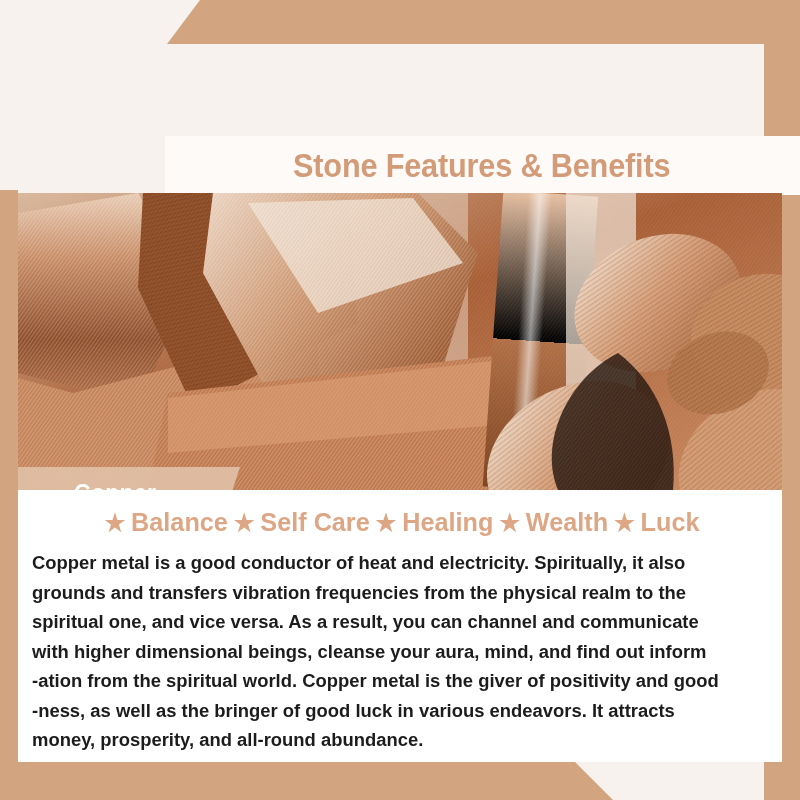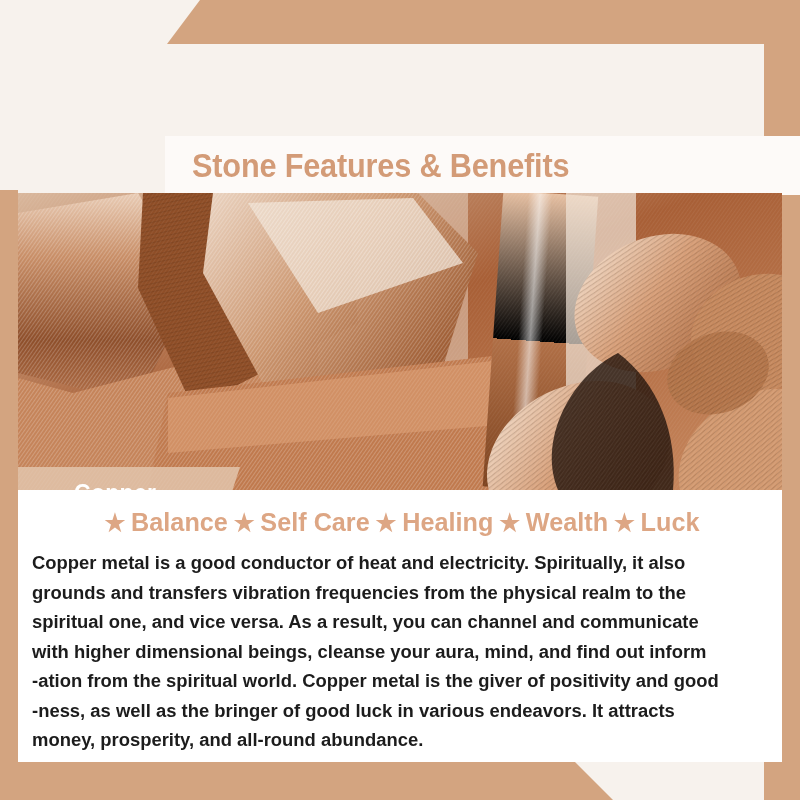--- a/index.html
+++ b/index.html
@@ -38,21 +38,21 @@
     font-family:"Liberation Serif", serif;
     font-size:41px;
     fill:#8a5c2e;
     letter-spacing:1px;
   }
 
   
   .title-banner{
     position:absolute;left:165px;top:136px;width:635px;height:59px;
     background:#fdfaf8;
-    display:flex;align-items:center;
+    display:flex;align-items:center;justify-content:center;
   }
   .title-text{
     margin-left:27px;
     color:#d39b77;
     font-size:33px;
     font-weight:bold;
     font-family:"Liberation Sans", sans-serif;
     transform:scaleX(.93);
     transform-origin:left center;
     letter-spacing:-0.2px;

